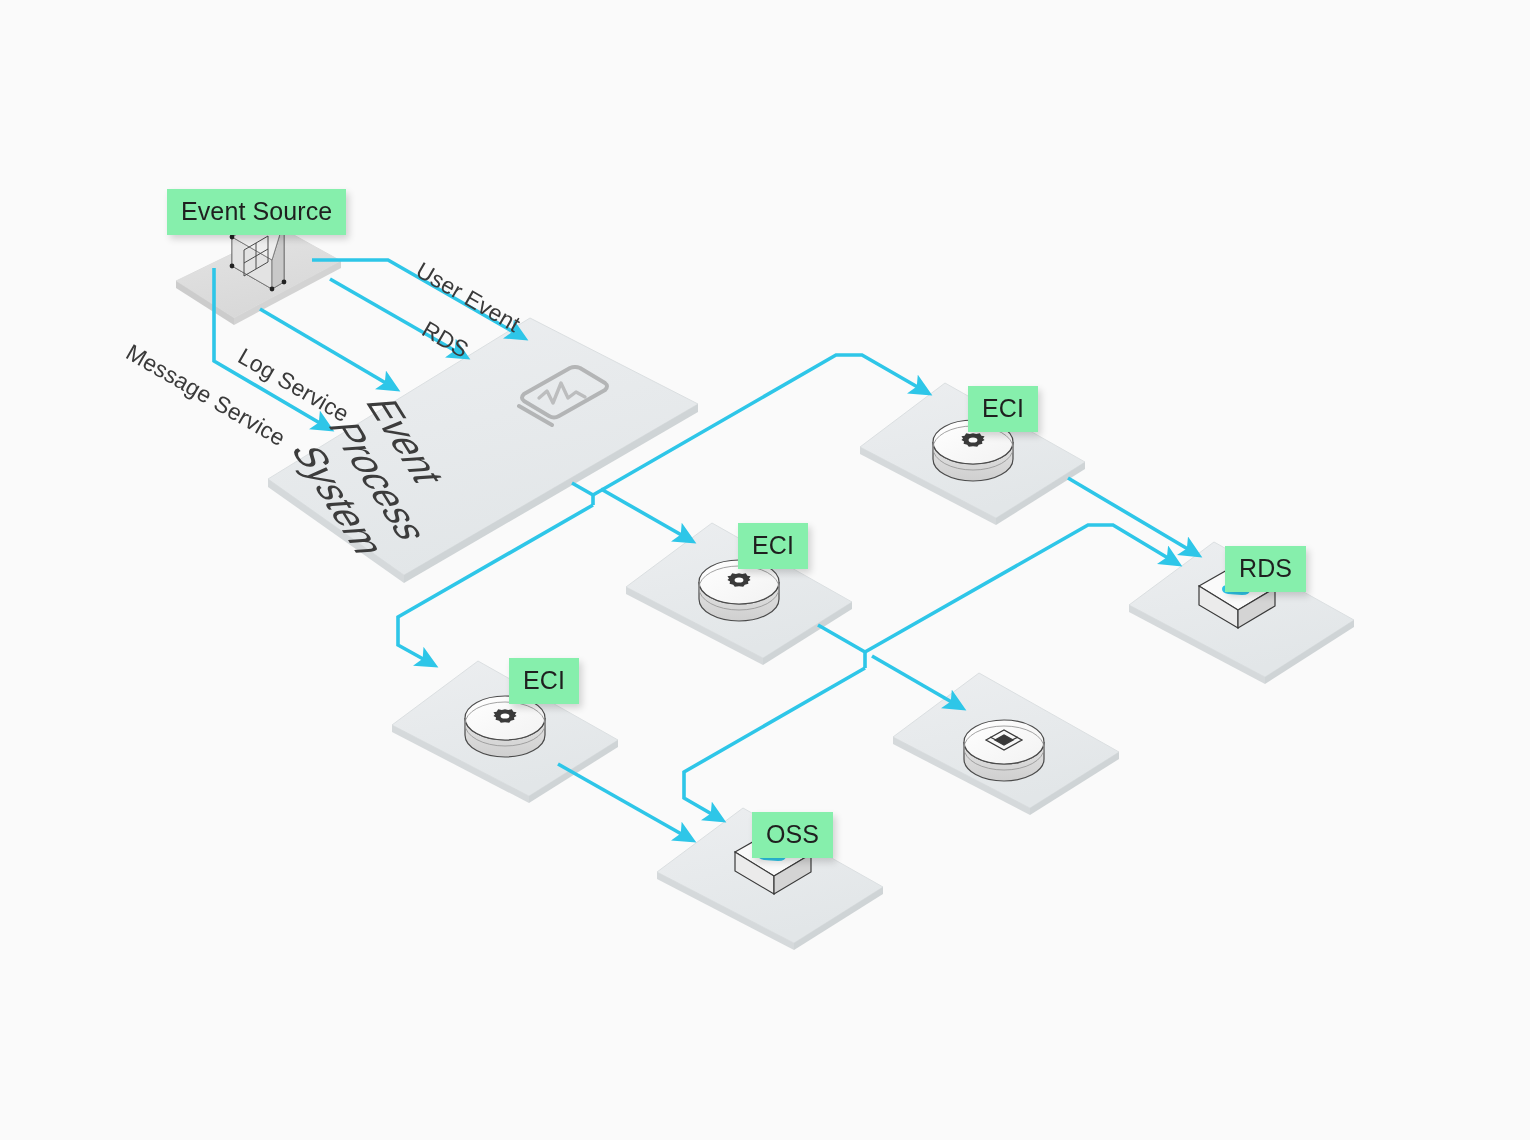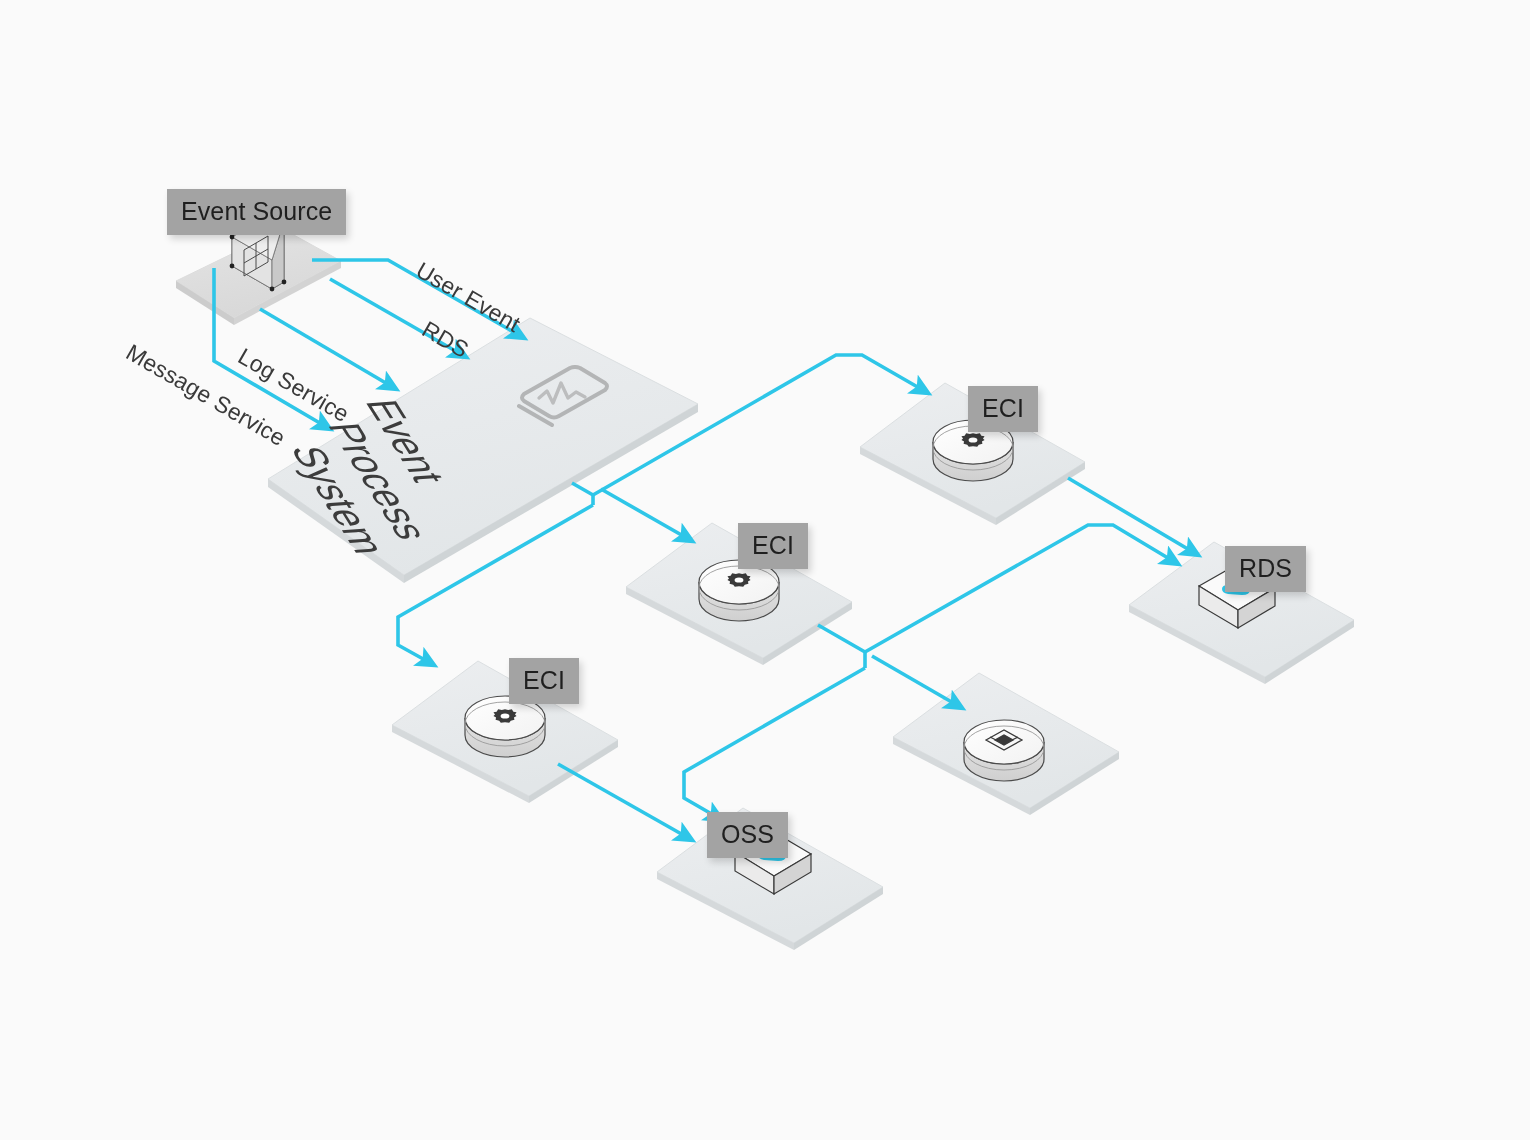--- a/index.html
+++ b/index.html
@@ -8,21 +8,21 @@
     background:#fafafa;
     font-family:"Liberation Sans", sans-serif;
     overflow:hidden;
   }
   #stage{position:relative;width:1530px;height:1140px;}
   #canvas{position:absolute;left:0;top:0;width:1530px;height:1140px;}
 
   
   .label-box{
     position:absolute;
-    background:#a3a3a3;
+    background:#86efac;
     color:#1f1f1f;
     box-shadow:3px 4px 7px rgba(0,0,0,0.16);
     padding:6px 14px 8px 14px;
     font-size:25px;
     line-height:32px;
     white-space:nowrap;
     text-align:center;
     letter-spacing:.1px;
   }
   .label-box.two-line{line-height:33px;padding:8px 16px 10px 16px;}
@@ -251,21 +251,21 @@
   <div class="label-box" style="left:167px;top:189px;">Event Source</div>
 
   <div class="label-box" style="left:968px;top:386px;">ECI</div>
 
   <div class="label-box" style="left:738px;top:523px;">ECI</div>
 
   <div class="label-box" style="left:509px;top:658px;">ECI</div>
 
   <div class="label-box" style="left:1225px;top:546px;">RDS</div>
 
-  <div class="label-box" style="left:707px;top:812px;">OSS</div>
+  <div class="label-box" style="left:752px;top:812px;">OSS</div>
 
 
   <div style="position:absolute;left:398px;top:388px;transform:rotate(58deg);transform-origin:0 0;
               font-size:38px;line-height:44px;color:#3c3c3c;font-weight:400;white-space:nowrap;">
     <div style="transform:skewX(-28deg);">Event</div>
     <div style="transform:skewX(-28deg);">Process</div>
     <div style="transform:skewX(-28deg);">System</div>
   </div>
 
   <div class="edge-label" style="left:418px;top:255px;transform:rotate(30deg);">User Event</div>

